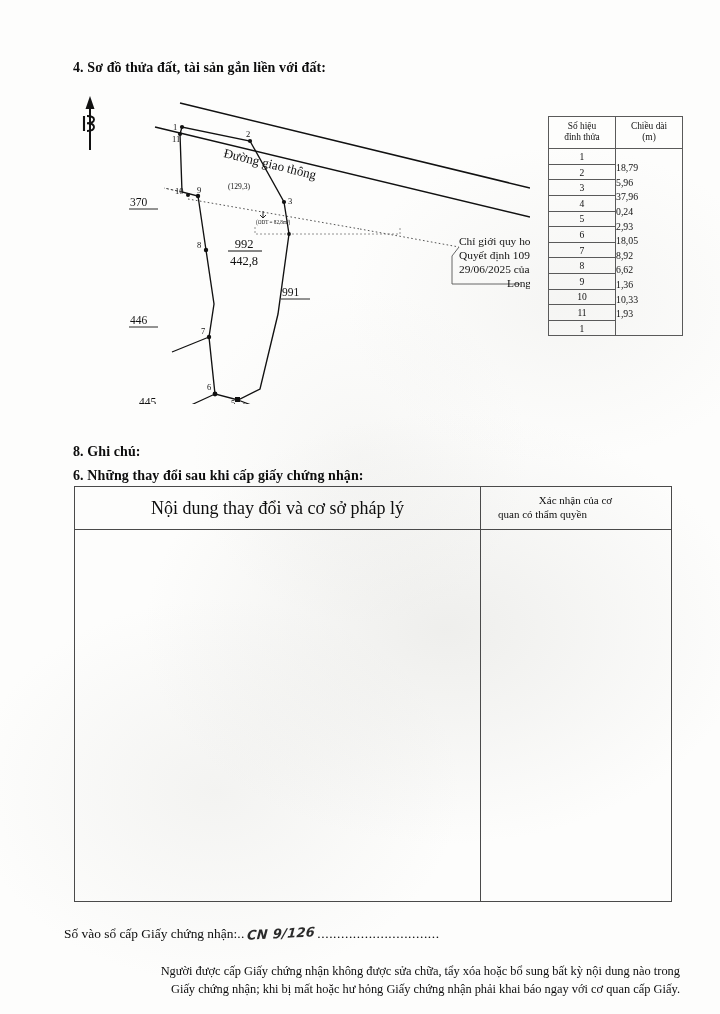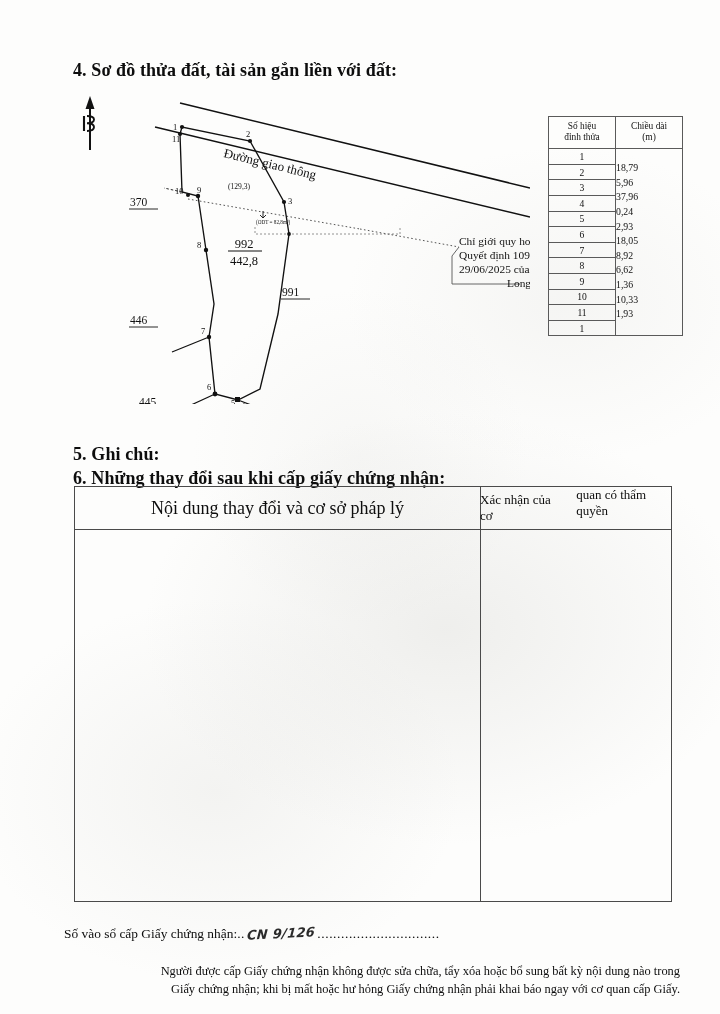--- a/index.html
+++ b/index.html
@@ -20,21 +20,21 @@
       radial-gradient(ellipse 330px 260px at 30% 78%, rgba(208,208,203,.22), rgba(255,255,255,0) 74%),
       radial-gradient(ellipse 300px 220px at 78% 30%, rgba(210,210,205,.18), rgba(255,255,255,0) 72%),
       radial-gradient(circle 240px at 50% 45%, rgba(214,214,210,.16), rgba(255,255,255,0) 70%);
     pointer-events:none;
   }
   .page{position:absolute;inset:0;}
 
   .sec-head{
     position:absolute;
     font-weight:bold;
-    font-size:18px;
+    font-size:14px;
     letter-spacing:.1px;
     white-space:nowrap;
   }
   #sec4{left:73px;top:60px;}
   #sec5{left:73px;top:444px;}
   #sec6{left:73px;top:468px;}
 
   
   .sketch{position:absolute;left:60px;top:84px;width:470px;height:320px;}
   .sketch svg{position:absolute;left:0;top:0;}
@@ -95,22 +95,22 @@
     position:absolute;left:0;right:0;top:42px;height:0;
     border-top:1.1px solid #4a4a4a;
   }
   .ch-l{
     position:absolute;left:0;top:0;width:405px;height:42px;
     display:flex;align-items:center;justify-content:center;
     font-size:18px;
   }
   .ch-r{
     position:absolute;left:405px;top:0;right:0;height:42px;
-    display:flex;flex-direction:row;align-items:center;justify-content:center;
-    font-size:13px;line-height:1.25;
+    display:flex;flex-direction:column;align-items:center;justify-content:center;
+    font-size:11px;line-height:1.25;
   }
   .ch-r span{display:block;}
   .ch-r .l1{align-self:center;}
   .ch-r .l2{align-self:flex-start;margin-left:18px;}
 
   
   .so-vao{
     position:absolute;left:64px;top:926px;
     font-size:13.4px;white-space:nowrap;
   }
@@ -308,21 +308,21 @@
         </tr>
         <tr>
           <td class="c-no">11</td>
         </tr>
         <tr>
           <td class="c-no">1</td>
         </tr>
       </tbody>
   </table>
 
-  <div class="sec-head" id="sec5">5. Ghi chú:</div>
+  <div class="sec-head" id="sec5">8. Ghi chú:</div>
   <div class="sec-head" id="sec6">6. Những thay đổi sau khi cấp giấy chứng nhận:</div>
 
   <div class="ctable">
     <div class="vdiv"></div>
     <div class="hdiv"></div>
     <div class="ch-l">Nội dung thay đổi và cơ sở pháp lý</div>
     <div class="ch-r">
       <span class="l1">Xác nhận của cơ</span>
       <span class="l2">quan có thẩm quyền</span>
     </div>

